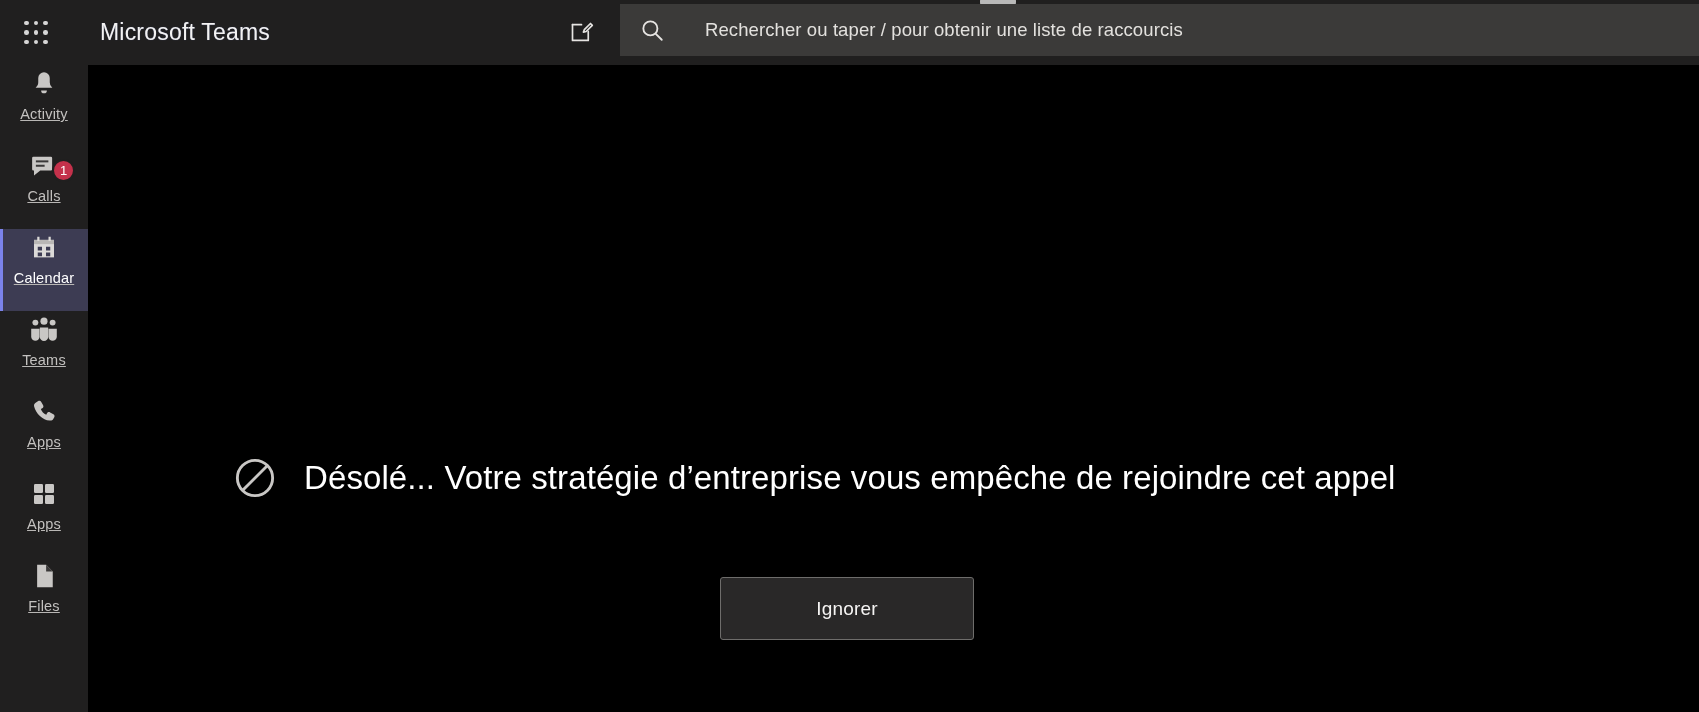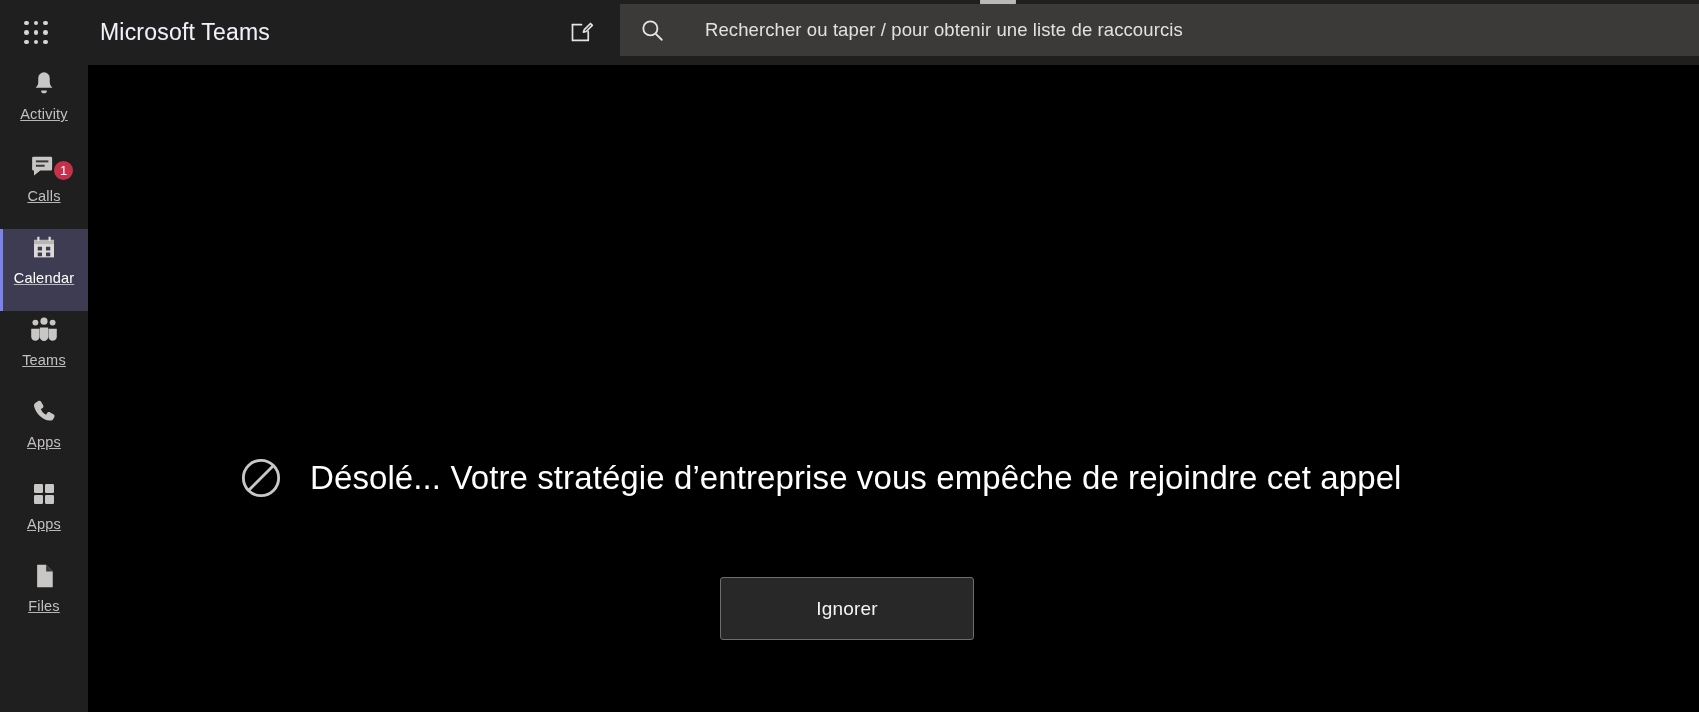--- a/index.html
+++ b/index.html
@@ -73,21 +73,21 @@
     display:flex; align-items:center; justify-content:center;
     border:2px solid #201f1f; padding:0 4px;
   }
 
   
   #content {
     position:absolute; left:88px; top:65px; width:1611px; height:647px;
     background:#000000;
   }
   #msg-row {
-    position:absolute; left:150px; top:390px; width:1330px;
+    position:absolute; left:144px; top:390px; width:1330px;
     display:flex; align-items:center;
   }
   #block-icon { flex:0 0 46px; width:46px; height:46px; margin-right:26px; }
   #msg-text {
     color:#ffffff; font-size:33px; font-weight:400; white-space:nowrap;
     letter-spacing:.1px;
   }
   #dismiss-btn {
     position:absolute; left:632px; top:512px; width:254px; height:63px;
     background:#292828; border:1px solid #6e6d6b; border-radius:3px;

